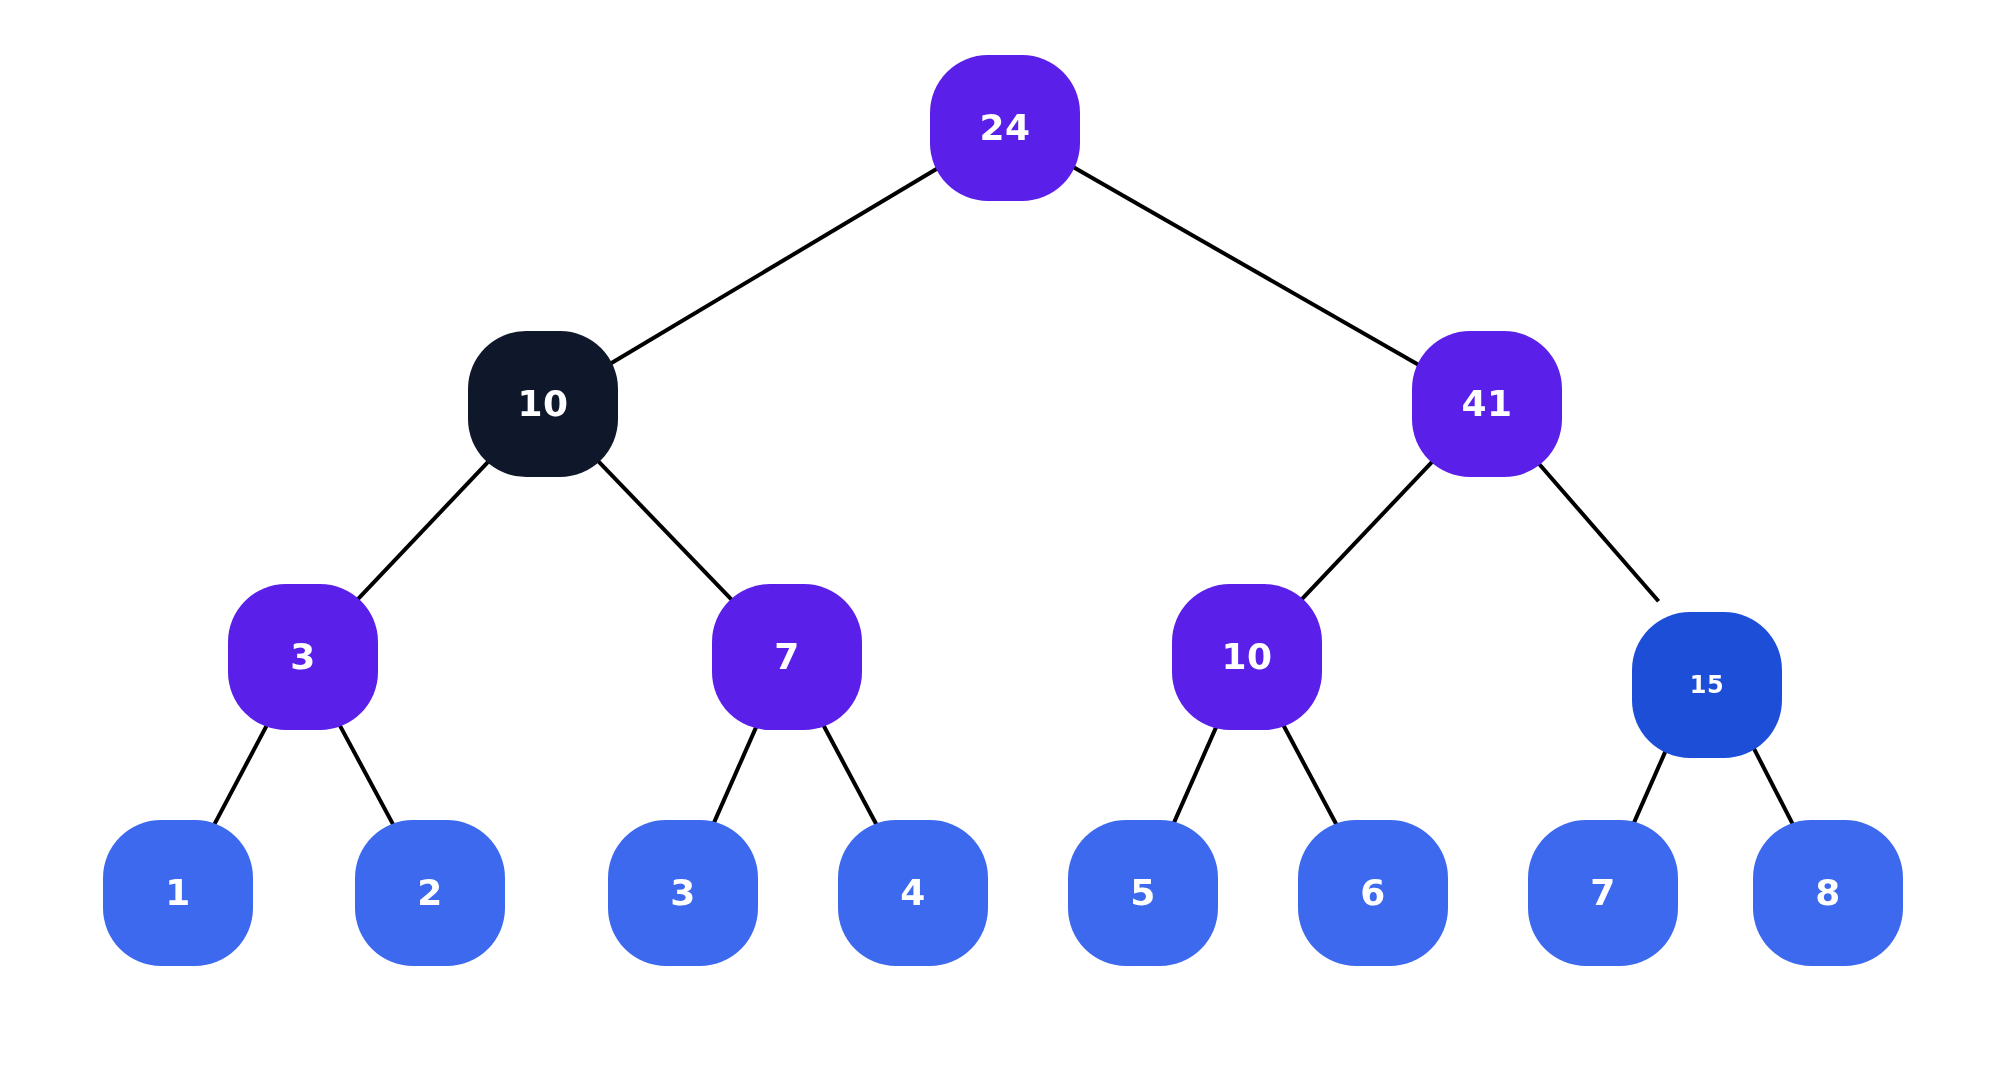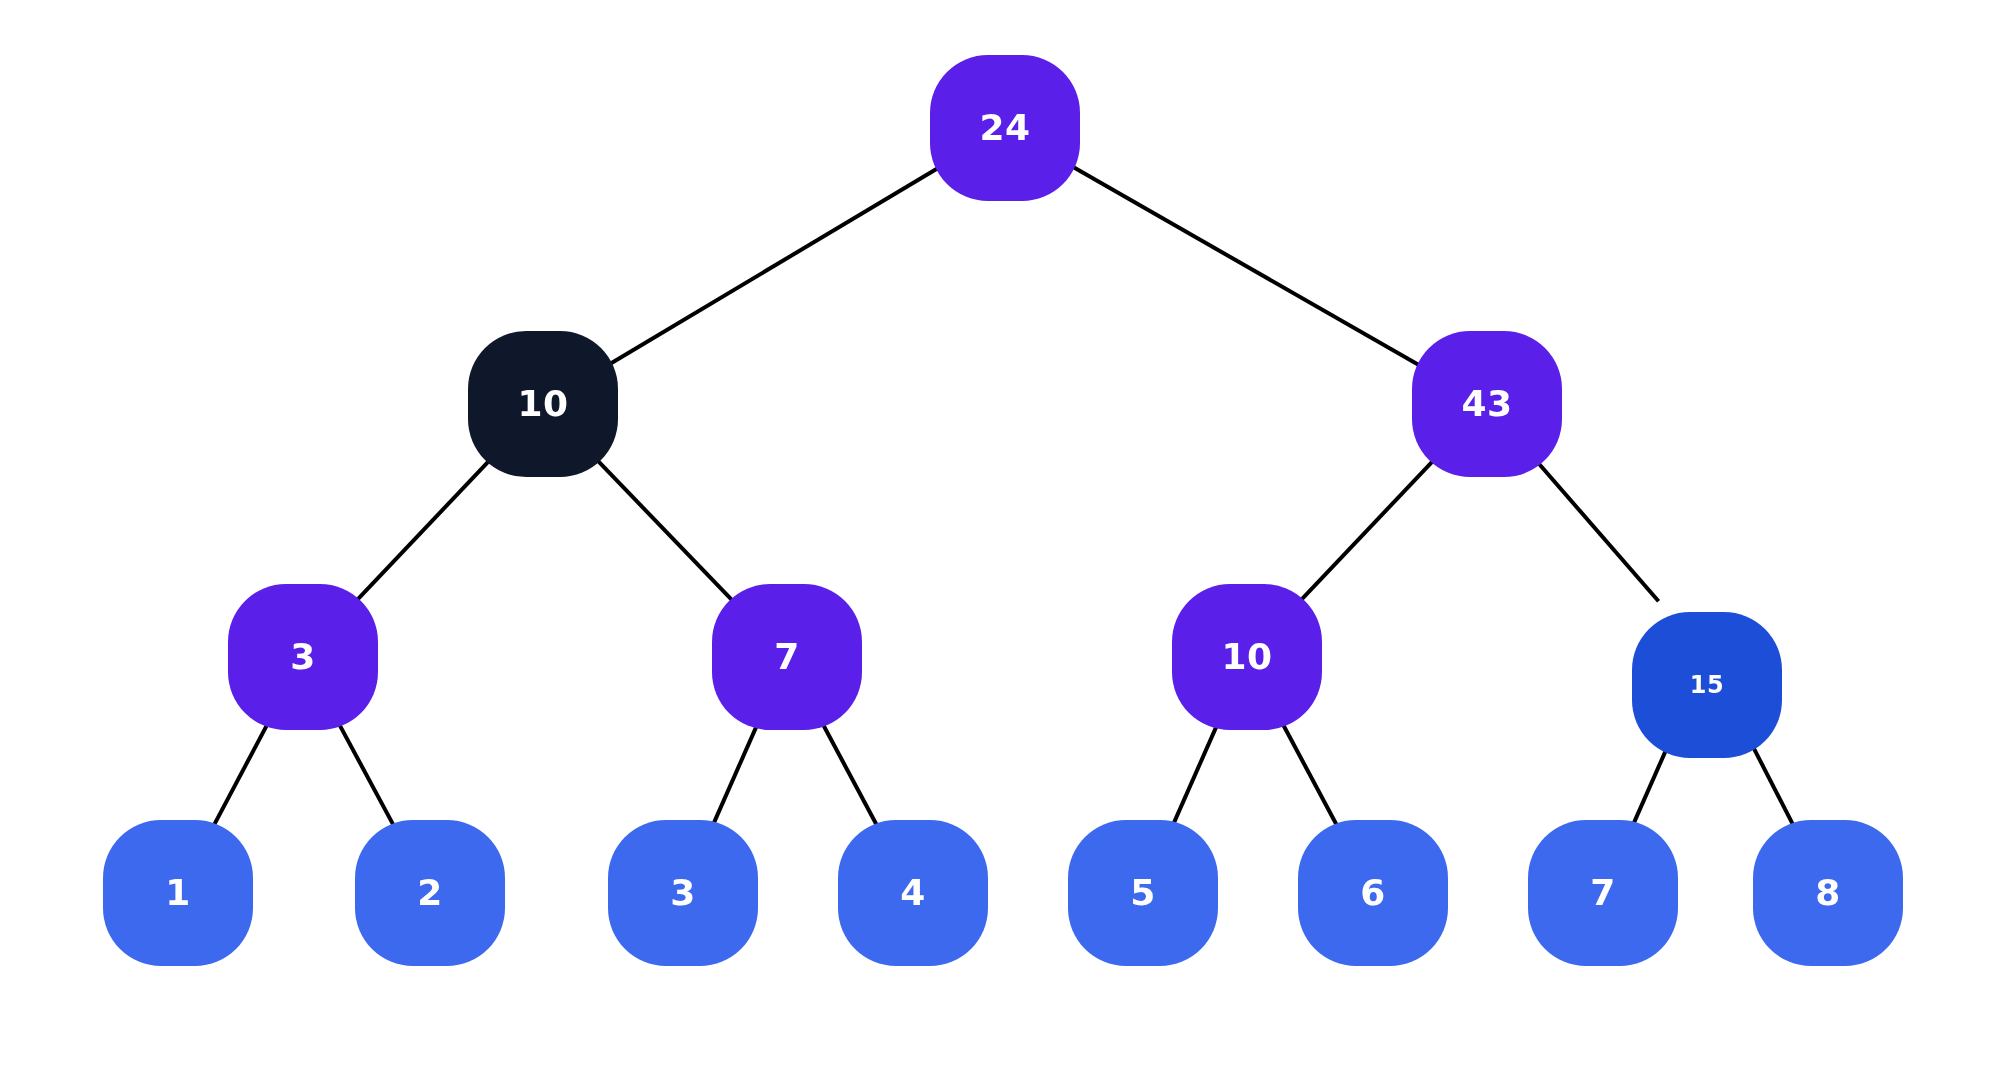--- a/index.html
+++ b/index.html
@@ -72,21 +72,21 @@
       <line x1="1740.49" y1="722.32" x2="1794.51" y2="827.68" stroke="#000000" stroke-width="4" stroke-linecap="butt"></line>
     </svg>
   <div id="node-layer">
       <div class="tree-node" style="left: 930px; top: 55px; width: 150px; height: 146px; background: rgb(90, 31, 232); color: rgb(255, 255, 255); font-size: 36px; border-radius: 58px;">
         <span class="node-label">24</span>
       </div>
       <div class="tree-node" style="left: 468px; top: 331px; width: 150px; height: 146px; background: #0f172a; color: rgb(255, 255, 255); font-size: 36px; border-radius: 58px;">
         <span class="node-label">10</span>
       </div>
       <div class="tree-node" style="left: 1412px; top: 331px; width: 150px; height: 146px; background: rgb(90, 31, 232); color: rgb(255, 255, 255); font-size: 36px; border-radius: 58px;">
-        <span class="node-label">43</span>
+        <span class="node-label">41</span>
       </div>
       <div class="tree-node" style="left: 228px; top: 584px; width: 150px; height: 146px; background: rgb(90, 31, 232); color: rgb(255, 255, 255); font-size: 36px; border-radius: 58px;">
         <span class="node-label">3</span>
       </div>
       <div class="tree-node" style="left: 712px; top: 584px; width: 150px; height: 146px; background: rgb(90, 31, 232); color: rgb(255, 255, 255); font-size: 36px; border-radius: 58px;">
         <span class="node-label">7</span>
       </div>
       <div class="tree-node" style="left: 1172px; top: 584px; width: 150px; height: 146px; background: rgb(90, 31, 232); color: rgb(255, 255, 255); font-size: 36px; border-radius: 58px;">
         <span class="node-label">10</span>
       </div>

